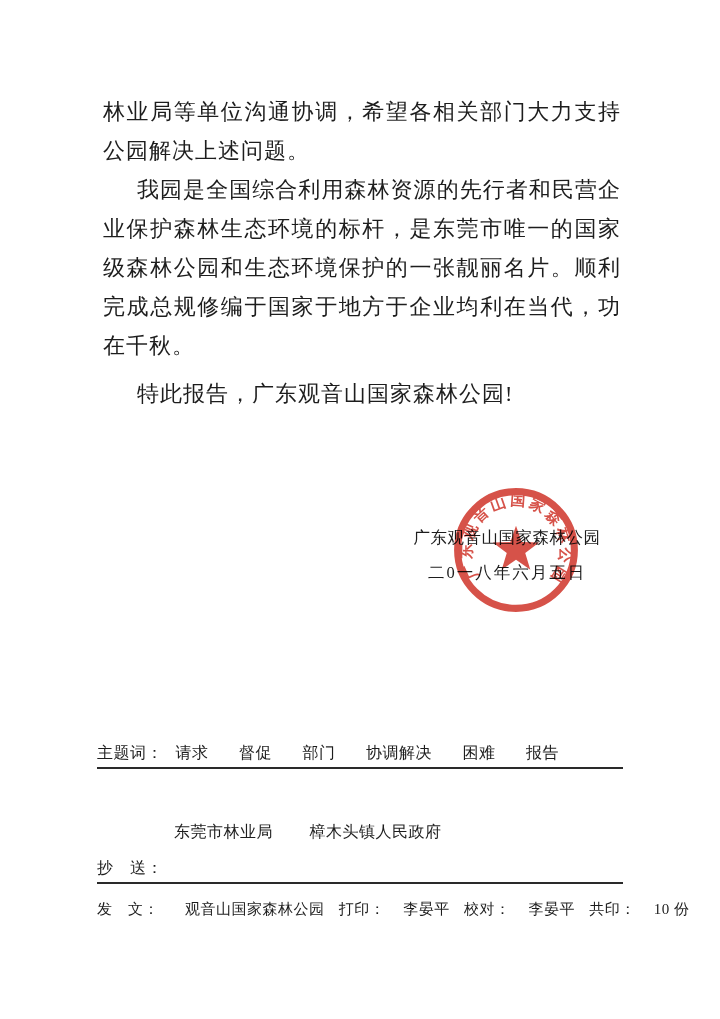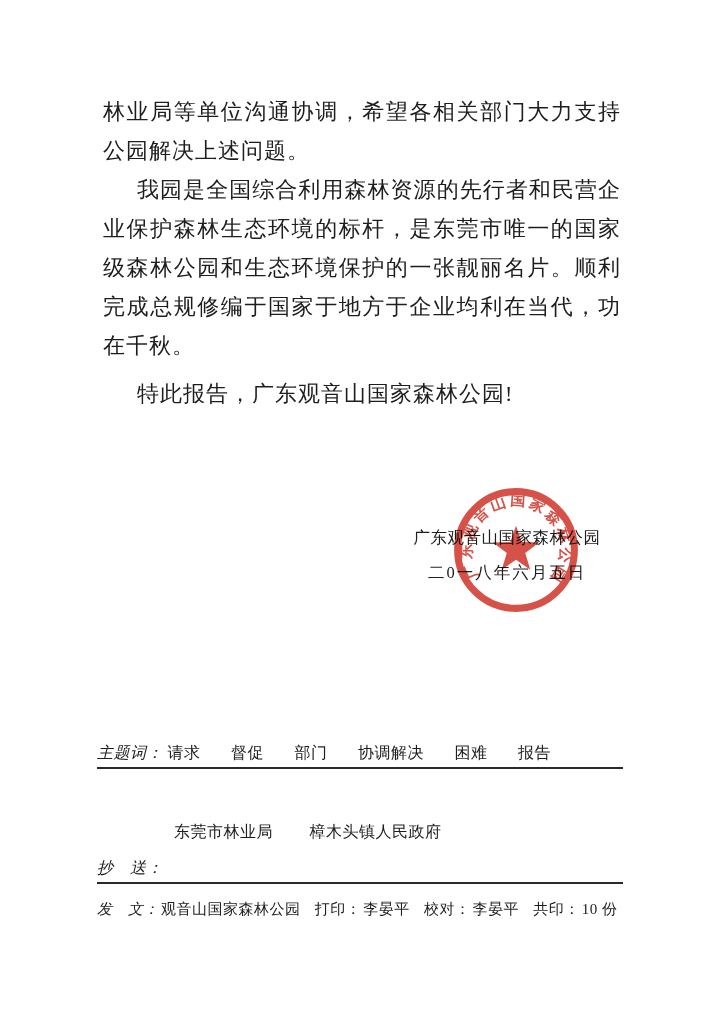--- a/index.html
+++ b/index.html
@@ -77,23 +77,23 @@
   }
   .row-subject { top: 742px; line-height: 22px; }
   .row-copy1   { top: 787px; line-height: 22px; }
   .row-copy2   { top: 821px; line-height: 22px; padding-left: 77px; }
   .row-send    { top: 857px; line-height: 22px; }
   .row-issue   { top: 898px; line-height: 22px; font-size: 15px; }
 
   .kw { margin-right: 26px; }
   .kw:last-child { margin-right: 0; }
   .item-gap { margin-right: 32px; }
-  .lbl { margin-right: 0; font-style: italic; }
+  .lbl { margin-right: 8px; }
   .issue-seg { margin-right: 10px; }
-  .issue-seg .v { margin-left: 2px; }
+  .issue-seg .v { margin-left: 18px; }
 </style>
 </head>
 <body>
 
 <div class="page">
 
   <div class="body-text">
     <p>林业局等单位沟通协调，希望各相关部门大力支持公园解决上述问题。</p>
     <p class="indent">我园是全国综合利用森林资源的先行者和民营企业保护森林生态环境的标杆，是东莞市唯一的国家级森林公园和生态环境保护的一张靓丽名片。顺利完成总规修编于国家于地方于企业均利在当代，功在千秋。</p>
     <p class="indent gap">特此报告，广东观音山国家森林公园!</p>

